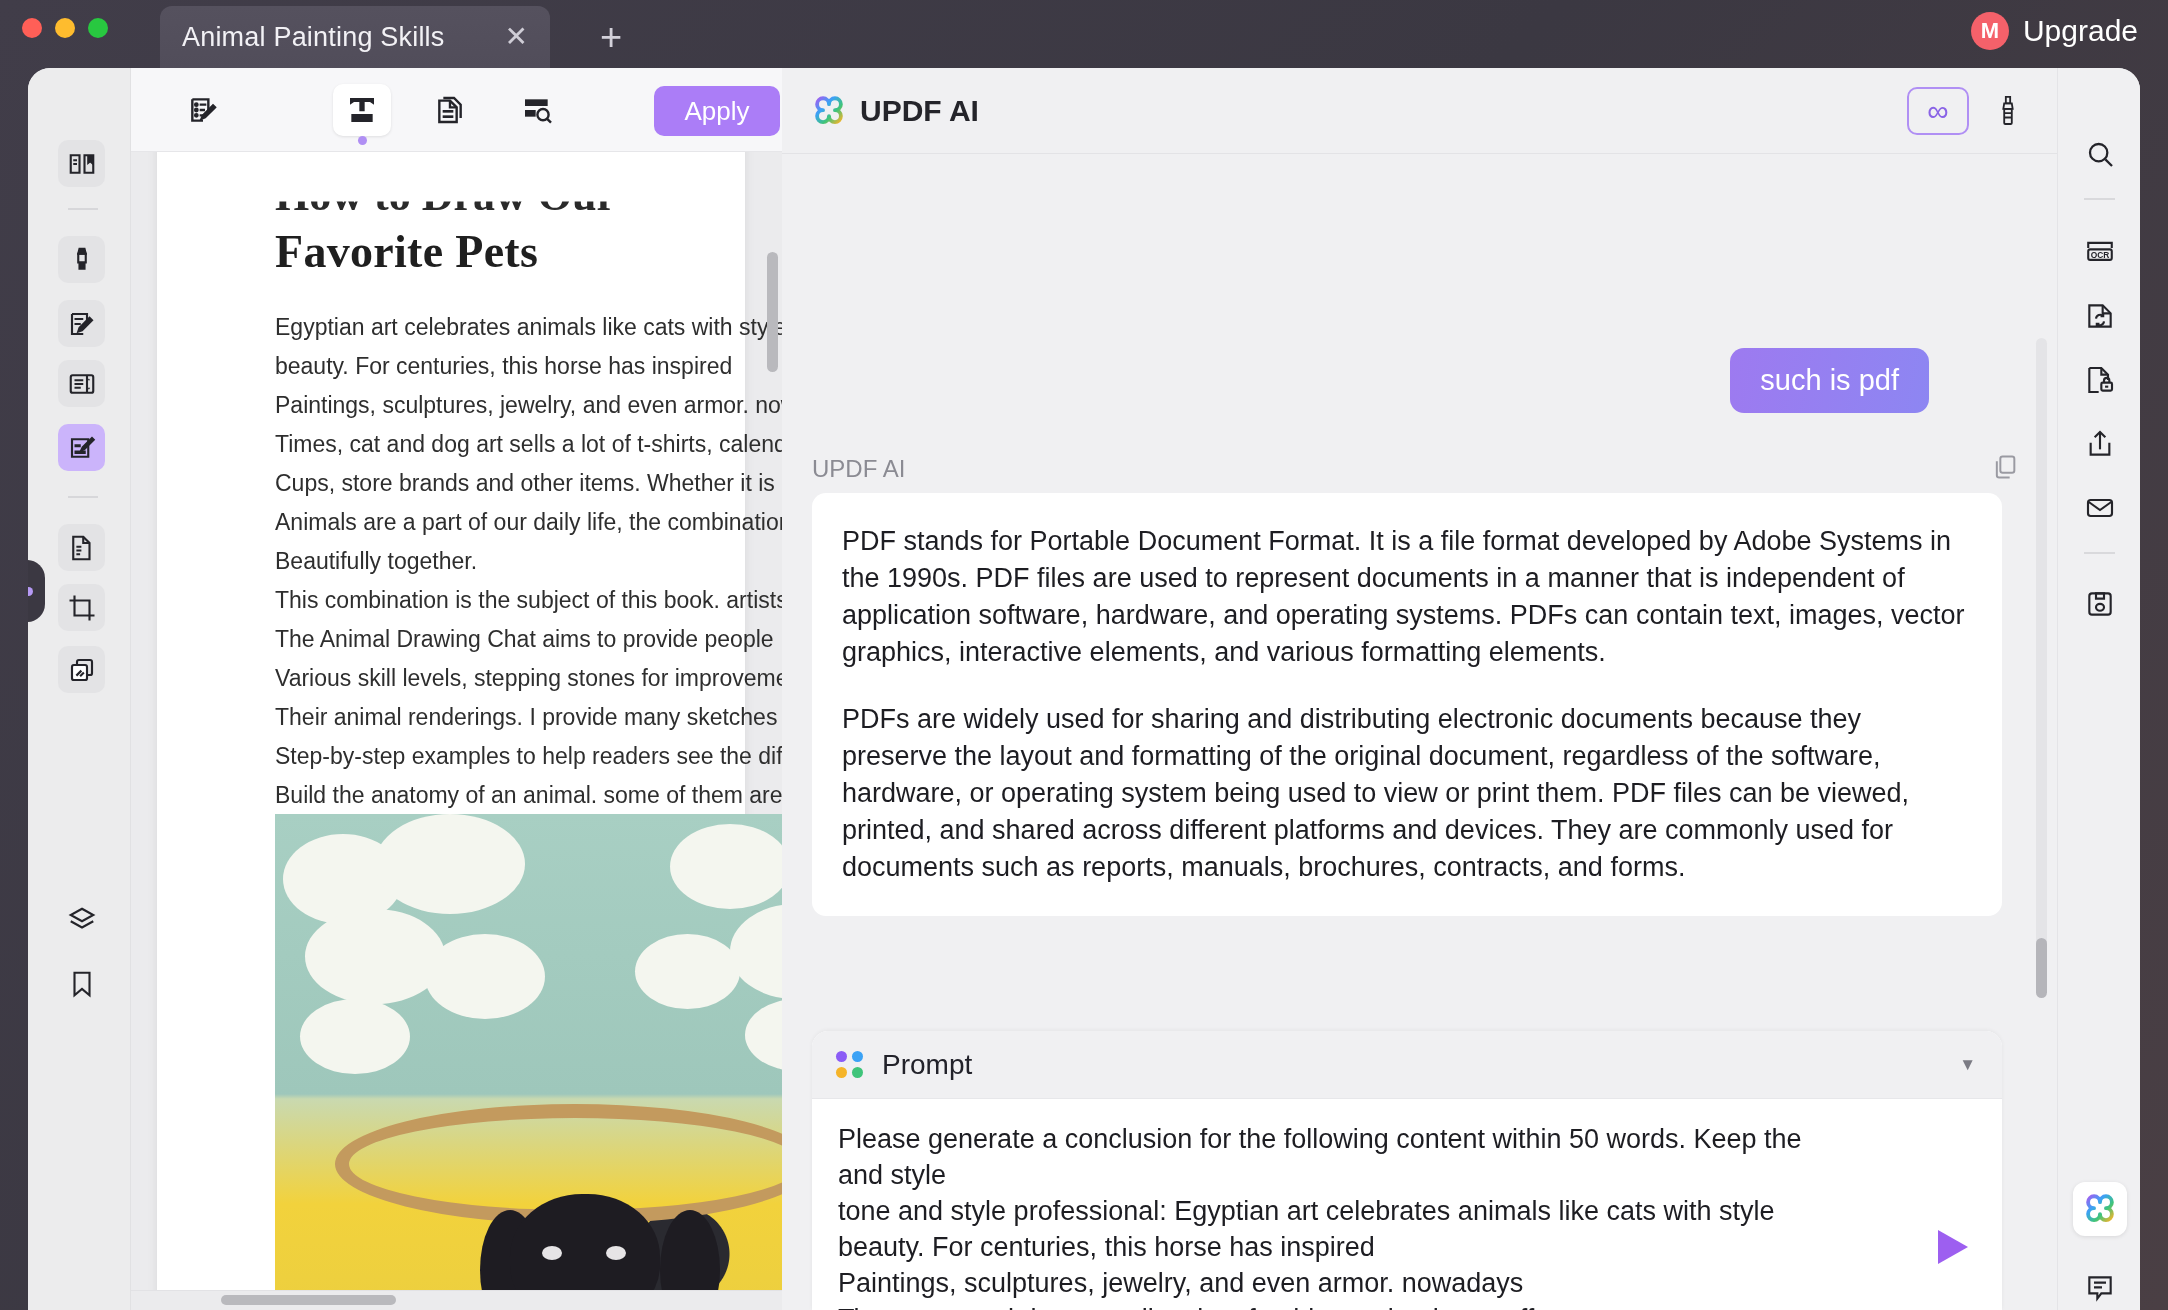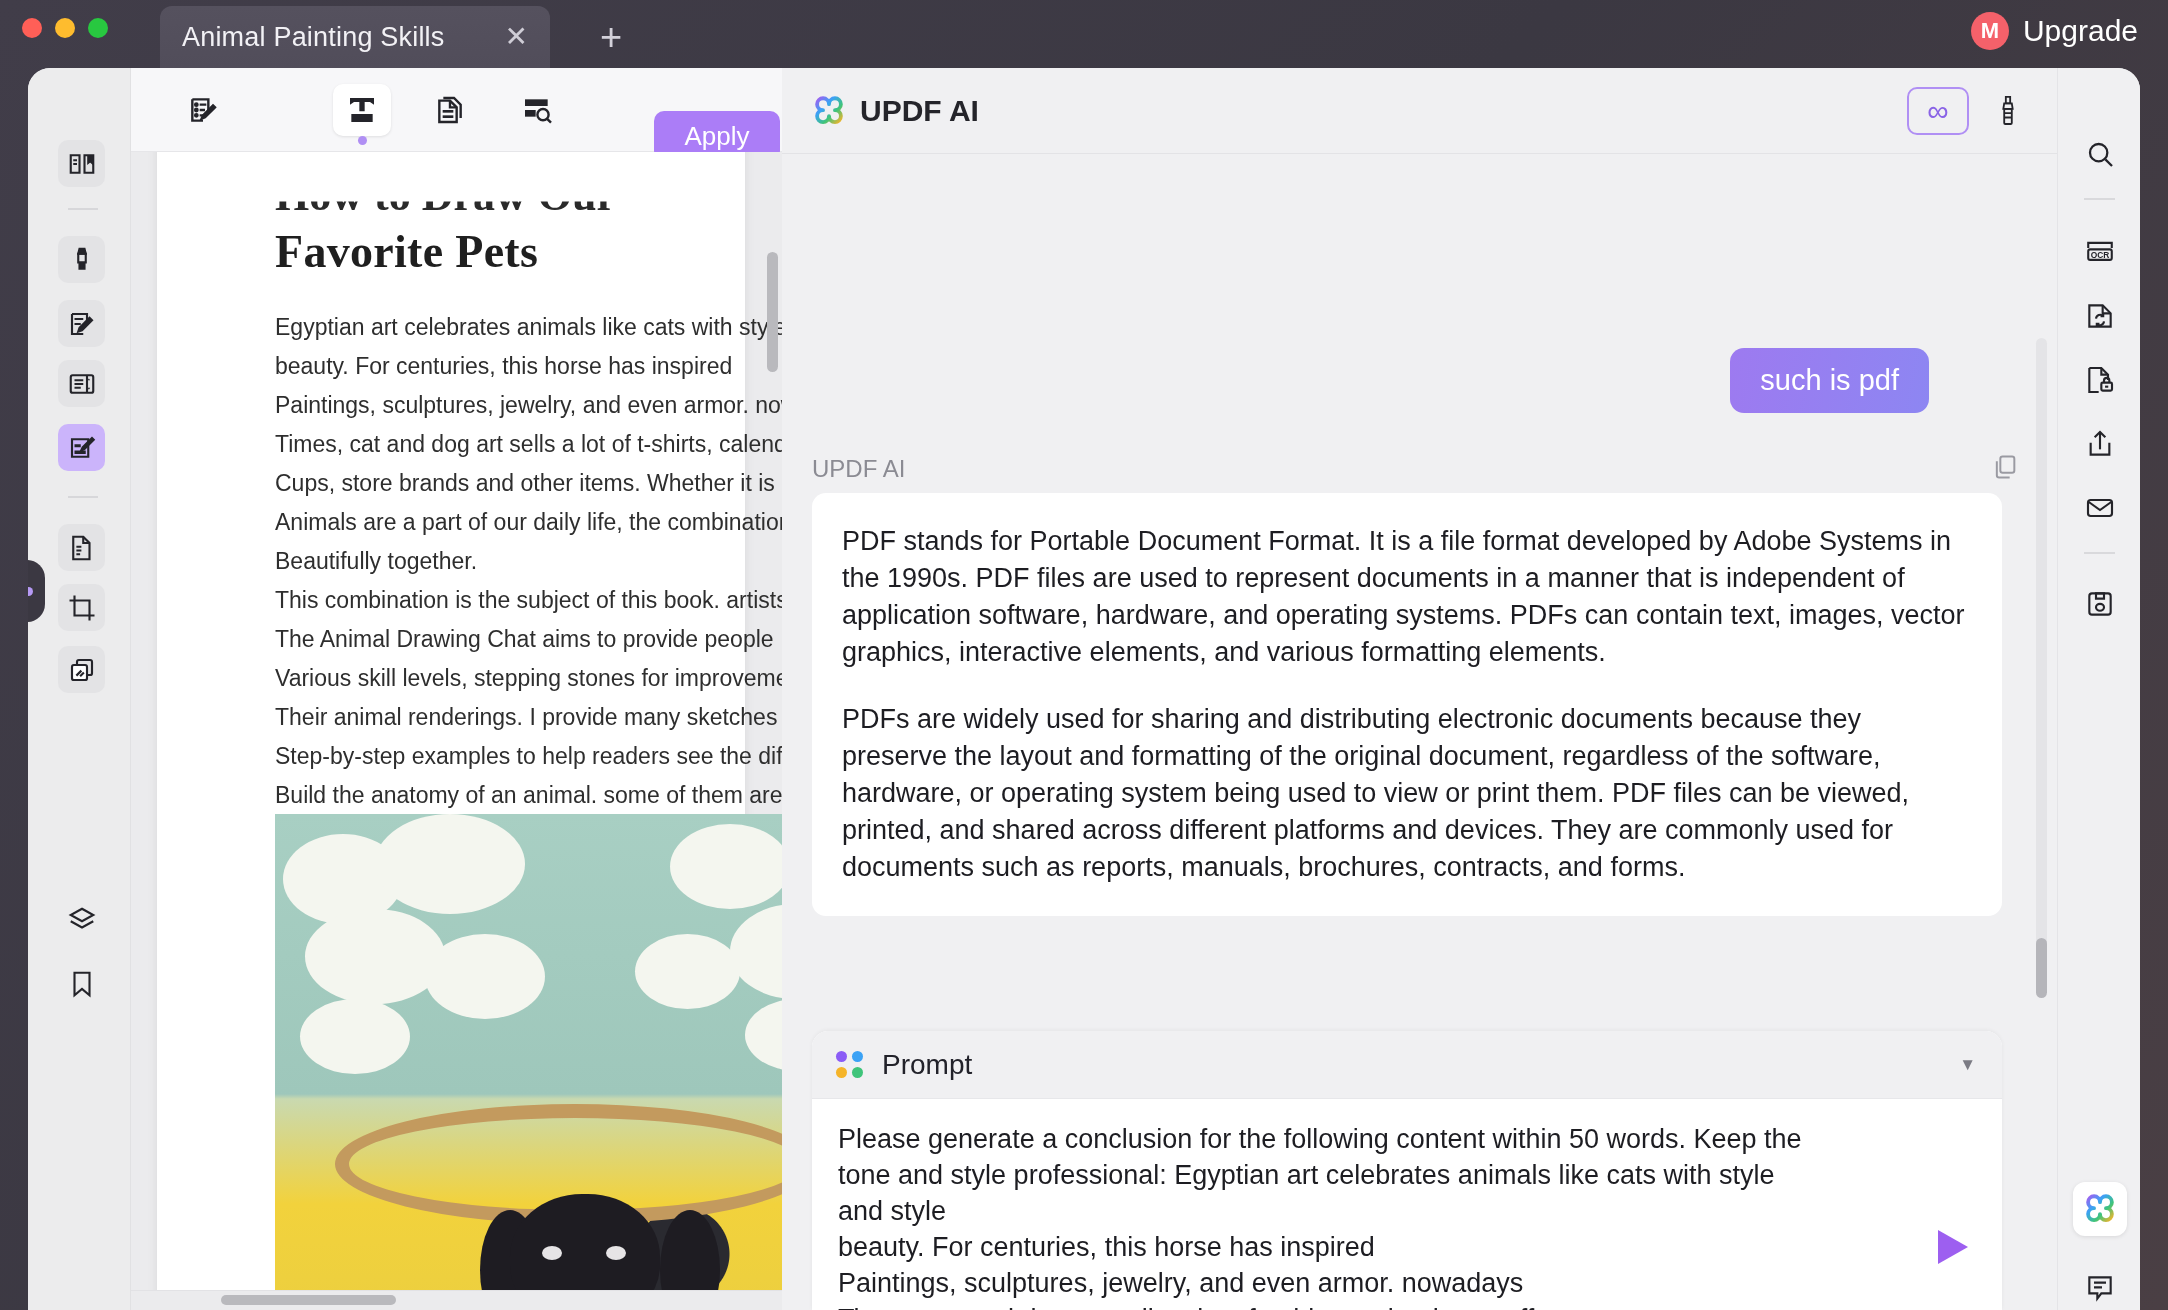--- a/index.html
+++ b/index.html
@@ -97,21 +97,21 @@
   .tb-item {
     position:absolute; width:58px; height:52px; border-radius:10px;
     display:flex; align-items:center; justify-content:center;
   }
   .tb-item.sel { background:#ffffff; box-shadow:0 1px 3px rgba(0,0,0,.10); }
   .tb-dot { position:absolute; width:9px; height:9px; border-radius:50%; background:#b08ff4; }
   .apply-btn {
     position:absolute; left:523px; top:18px;
     width:126px; height:50px; border:none; border-radius:10px;
     background:#ab7df7; color:#fff; font-size:26px;
-    font-family:"Liberation Sans", sans-serif; cursor:pointer;margin-top:25px;
+    font-family:"Liberation Sans", sans-serif; cursor:pointer;
   }
 
   
   .pdfview {
     position:absolute; left:103px; top:84px; width:651px; height:1158px;
     background:#ebebed; overflow:hidden;
   }
   .page {
     position:absolute; left:26px; top:-38px; width:588px; height:1230px;
     background:#fff; box-shadow:0 2px 10px rgba(0,0,0,.08);
@@ -554,22 +554,22 @@
             <span style="left:0;  top:0;  background:#8b5cf6;"></span>
             <span style="left:16px;top:0;  background:#3ba2f5;"></span>
             <span style="left:0;  top:16px;background:#f5b429;"></span>
             <span style="left:16px;top:16px;background:#3fc47a;"></span>
           </span>
           <span class="prompt-label">Prompt</span>
           <span class="caret">▼</span>
         </div>
         <div class="prompt-body">
           <div class="p-line">Please generate a conclusion for the following content within 50 words. Keep the</div>
+          <div class="p-line">and style</div>
           <div class="p-line">tone and style professional: Egyptian art celebrates animals like cats with style</div>
-          <div class="p-line">and style</div>
           <div class="p-line">beauty. For centuries, this horse has inspired</div>
           <div class="p-line">Paintings, sculptures, jewelry, and even armor. nowadays</div>
           <div class="p-line">Times, cat and dog art sells a lot of t-shirts, calendars, coffee</div>
         </div>
         <div class="send-btn"></div>
       </div>
     </div>
 
     <div class="rightrail">
       <div class="rr-btn" style="top:62px">

